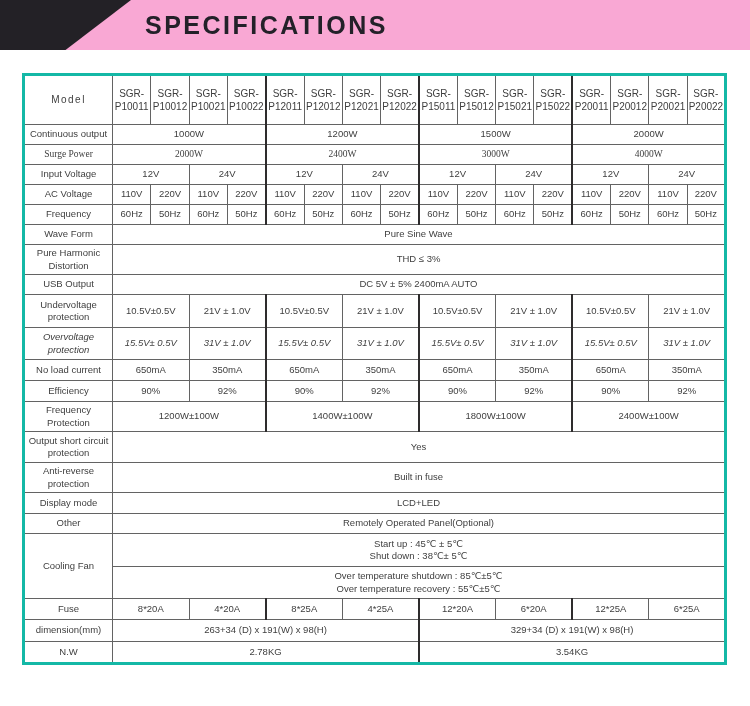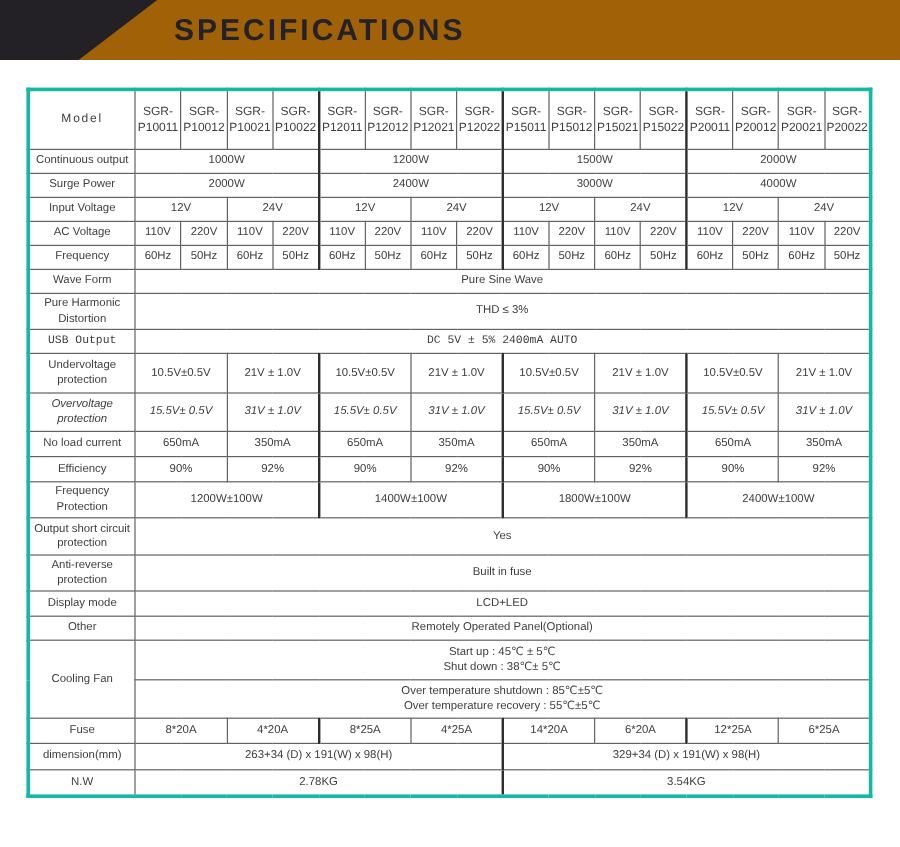--- a/index.html
+++ b/index.html
@@ -5,21 +5,21 @@
   * { margin:0; padding:0; box-sizing:border-box; }
   html,body { background:#ffffff; }
   body { font-family:"Liberation Sans","DejaVu Sans",sans-serif; }
   .page {
     position:relative; width:750px; height:706px; background:#fff;
     overflow:hidden; margin:0 auto;
   }
   
   .band {
     position:absolute; left:0; top:0; width:750px; height:50px;
-    background:#a16207;
+    background:#f9a8d4;
   }
   .band-accent {
     position:absolute; left:0; top:0; width:131px; height:50px;
     background:#232126;
     clip-path:polygon(0 0, 100% 0, 50% 100%, 0 100%);
   }
   .band-title {
     position:absolute; left:145px; top:0; height:50px; line-height:51px;
     font-size:25px; font-weight:bold; letter-spacing:2.5px; color:#232129;
   }
@@ -112,21 +112,21 @@
           </tr>
       </thead>
       <tbody id="spec-body">
           <tr style="height: 20px;">
             <td class="lbl">Continuous output</td>
             <td colspan="4" class="g">1000W</td>
             <td colspan="4" class="g">1200W</td>
             <td colspan="4" class="g">1500W</td>
             <td colspan="4">2000W</td>
           </tr>
-          <tr style="height: 20px;">
+          <tr style="height: 20px; font-family: Liberation Serif, serif;">
             <td class="lbl">Surge Power</td>
             <td colspan="4" class="g">2000W</td>
             <td colspan="4" class="g">2400W</td>
             <td colspan="4" class="g">3000W</td>
             <td colspan="4">4000W</td>
           </tr>
           <tr style="height: 20px;">
             <td class="lbl">Input Voltage</td>
             <td colspan="2">12V</td>
             <td colspan="2" class="g">24V</td>
@@ -177,21 +177,21 @@
           </tr>
           <tr style="height: 20px;">
             <td class="lbl">Wave Form</td>
             <td colspan="16">Pure Sine Wave</td>
           </tr>
           <tr style="height: 30px;">
             <td class="lbl">Pure Harmonic
 Distortion</td>
             <td colspan="16">THD ≤ 3%</td>
           </tr>
-          <tr style="height: 20px; font-family: Liberation Mono, monospace;">
+          <tr style="height: 20px;">
             <td class="lbl">USB Output</td>
             <td colspan="16">DC 5V ± 5% 2400mA AUTO</td>
           </tr>
           <tr style="height: 33px;">
             <td class="lbl">Undervoltage
 protection</td>
             <td colspan="2">10.5V±0.5V</td>
             <td colspan="2" class="g">21V ± 1.0V</td>
             <td colspan="2">10.5V±0.5V</td>
             <td colspan="2" class="g">21V ± 1.0V</td>
@@ -267,21 +267,21 @@
           <tr style="height: 32px;">
             <td colspan="16">Over temperature shutdown : 85℃±5℃
 Over temperature recovery : 55℃±5℃</td>
           </tr>
           <tr style="height: 21px;">
             <td class="lbl">Fuse</td>
             <td colspan="2">8*20A</td>
             <td colspan="2" class="g">4*20A</td>
             <td colspan="2">8*25A</td>
             <td colspan="2" class="g">4*25A</td>
-            <td colspan="2">14*20A</td>
+            <td colspan="2">12*20A</td>
             <td colspan="2" class="g">6*20A</td>
             <td colspan="2">12*25A</td>
             <td colspan="2">6*25A</td>
           </tr>
           <tr style="height: 22px;">
             <td class="lbl">dimension(mm)</td>
             <td colspan="8" class="g">263+34 (D) x 191(W) x 98(H)</td>
             <td colspan="8">329+34 (D) x 191(W) x 98(H)</td>
           </tr>
           <tr style="height: 22px;">

